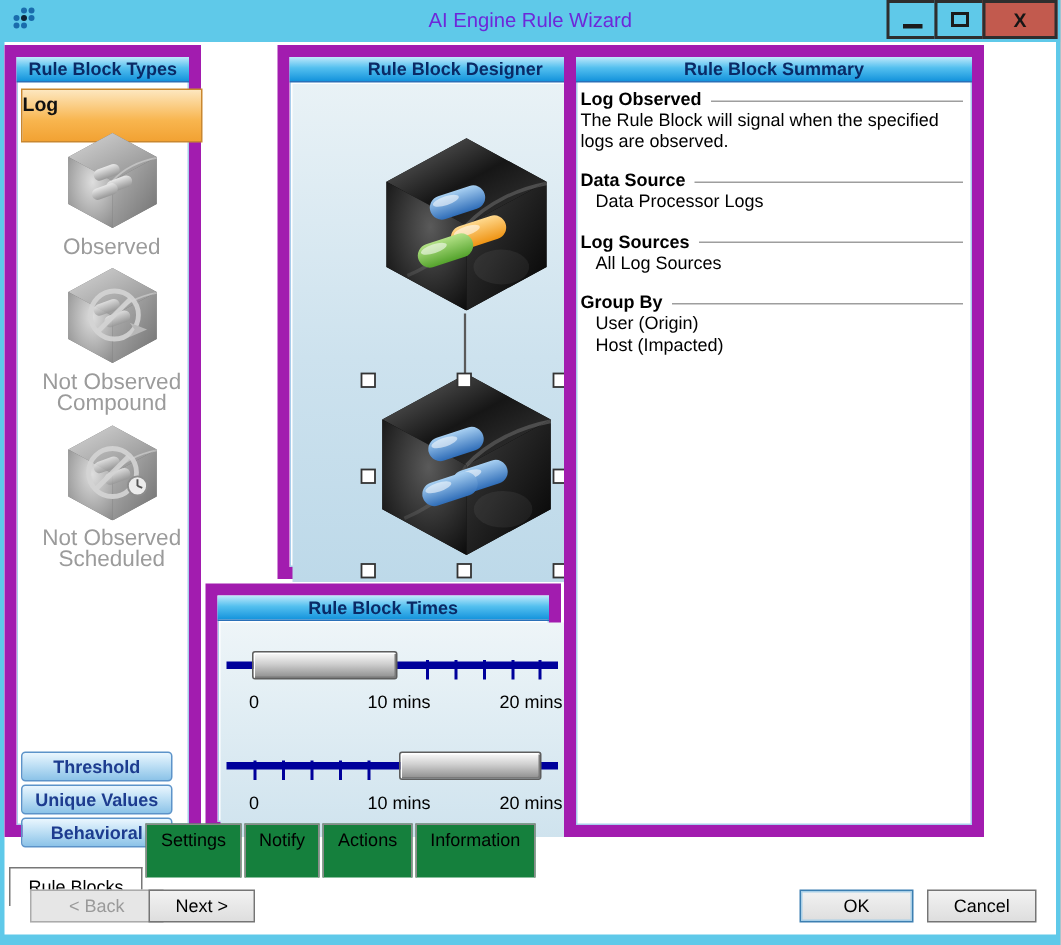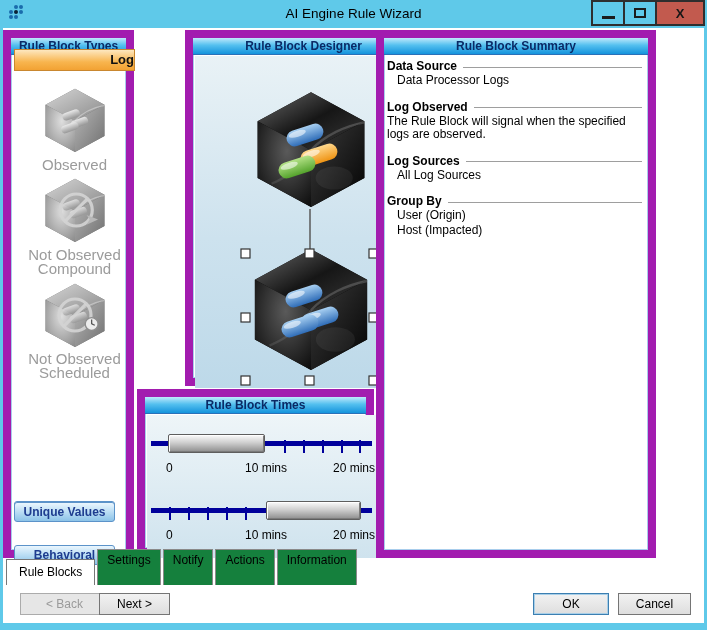--- a/index.html
+++ b/index.html
@@ -1,44 +1,44 @@
 <!DOCTYPE html>
 <html><head>
 <meta charset="utf-8">
 <style>
   * { margin:0; padding:0; box-sizing:border-box; }
   body { font-family:"Liberation Sans", sans-serif; background:#888; }
   .window { position:relative; width:707px; height:630px; background:#5fc9e9; overflow:hidden; }
 
   
   .titlebar { position:absolute; left:0; top:0; width:707px; height:28px; background:#5fc9e9; }
-  .title-text { position:absolute; left:0; right:0; top:6px; text-align:center; font-size:13.5px; color:#000000; }
+  .title-text { position:absolute; left:0; right:0; top:6px; text-align:center; font-size:13.5px; color:#6d28d9; }
   .dots-icon { position:absolute; left:8px; top:4px; width:18px; height:18px; }
   .dots-icon i { position:absolute; width:4px; height:4px; border-radius:50%; background:#1a6cac; }
   .dots-icon i.dark { background:#0c2236; }
   .win-controls { position:absolute; right:2px; top:0; display:flex; }
   .win-btn { height:26px; border:2px solid #2e2e2e; margin-left:-2px; background:#5fc9e9;
              display:flex; align-items:center; justify-content:center; cursor:pointer; }
   .win-btn.min { width:34px; } .win-btn.max { width:34px; }
   .win-btn.close { width:50px; background:#c25a4e; font-weight:bold; font-size:13px; color:#161616; }
   .glyph-min { width:13px; height:3px; background:#1b1b1b; margin-top:8px; }
   .glyph-max { width:12px; height:10px; border:2px solid #1b1b1b; }
 
   
   .client { position:absolute; left:3px; top:28px; width:701px; height:595px; background:#ffffff; }
 
   .panel { position:absolute; border:8px solid #a21caf; box-shadow: inset 0 0 0 1px #a8cdec; background:#fff; }
   .panel-header { height:17px; line-height:17px; text-align:center; font-size:12px; font-weight:bold; color:#0a2a66;
                   background:linear-gradient(180deg,#bfe9fb 0%,#54c0ef 45%,#1493dc 100%); border-bottom:1px solid #2a70b8; }
 
   
   .p-left { left:0; top:2px; width:131px; height:528px; }
-  .log-btn { position:absolute; left:3px; top:11px; width:121px; height:22px; border:1px solid #c9872f;
+  .log-btn { position:absolute; left:3px; top:21px; width:121px; height:36px; border:1px solid #c9872f;
              background:linear-gradient(180deg,#fde7bf 0%,#f8b54e 60%,#f2a233 100%);
-             font-size:13px; font-weight:bold; color:#111; text-align:right; line-height:20px; cursor:pointer; }
+             font-size:13px; font-weight:bold; color:#111; text-align:left; line-height:20px; cursor:pointer; }
   .type-icon { position:absolute; left:0; width:127px; text-align:center; cursor:pointer; }
   .type-label { position:absolute; left:0; width:127px; text-align:center; font-size:15px; color:#9b9b9b; line-height:14px; }
   .side-btn { position:absolute; left:3px; width:101px; height:20px; border:1px solid #5c93c9; border-radius:3px;
               background:linear-gradient(180deg,#eaf6fe 0%,#bfe0f5 45%,#8cc3e8 100%);
               font-size:12px; font-weight:bold; color:#1d3c8f; text-align:center; line-height:18px; cursor:pointer; }
 
   
   .p-designer { left:134px; top:2px; width:237px; height:356px;margin-left:48px; }
   .designer-canvas { position:absolute; left:2px; top:18px; width:229px; height:332px;
                      background:linear-gradient(180deg,#e9f2f6 0%,#cde2ee 55%,#bdd9e9 100%); }
@@ -62,21 +62,21 @@
   .sum-title-row { display:flex; align-items:center; }
   .sum-title { font-size:12px; font-weight:bold; color:#000; white-space:nowrap; }
   .sum-rule { flex:1; height:1px; background:#9e9e9e; margin:2px 2px 0 6px; }
   .sum-line { font-size:12px; color:#000; line-height:13.5px; margin-top:1px; }
   .sum-line.indent { padding-left:10px; }
 
   
   .tabstrip { position:absolute; left:3px; top:531px; height:26px; display:flex; align-items:flex-end; }
   .tab { border:1px solid #8a8a8a; border-bottom:none; background:#15803d; font-size:12px; color:#000;
          padding:3px 9px 18px 9px; margin-right:2px; cursor:pointer; }
-  .tab.active { background:#ffffff; padding:5px 12px 6px 12px; position:relative; top:0; border-color:#777; }
+  .tab.active { background:#ffffff; padding:5px 12px 6px 12px; position:relative; top:19px; border-color:#777; }
 
   
   .btn { position:absolute; height:22px; border:1px solid #757575; background:linear-gradient(180deg,#f2f2f2,#dedede);
          font-size:12px; color:#000; text-align:center; line-height:20px; cursor:pointer; }
   .btn.disabled { color:#9a9a9a; border-color:#ababab; background:#e6e6e6; cursor:default; }
   .btn.focused { border:1px solid #3c7fb1; box-shadow:0 0 0 1px #a8cfe8 inset; }
 
   .hidden-defs { position:absolute; width:0; height:0; overflow:hidden; }
 </style>
 </head>
@@ -222,21 +222,21 @@
           <circle cx="50" cy="50" r="25" stroke="#d4d4d4" stroke-width="5" fill="none" opacity="0.9"></circle>
           <line x1="33" y1="67" x2="67" y2="33" stroke="#d4d4d4" stroke-width="5" opacity="0.9"></line>
           <circle cx="76" cy="64" r="10" fill="#ececec" stroke="#8d8d8d" stroke-width="2"></circle>
           <line x1="76" y1="64" x2="76" y2="57" stroke="#555" stroke-width="2"></line>
           <line x1="76" y1="64" x2="81" y2="66" stroke="#555" stroke-width="2"></line>
         </svg>
       </div>
       <div class="type-label" style="top:314px">Not Observed Scheduled</div>
 
       <div class="side-btn" style="top:463px">Threshold</div>
-      <div class="side-btn" style="top:464px">Unique Values</div>
+      <div class="side-btn" style="top:485px">Unique Values</div>
       <div class="side-btn" style="top:507px">Behavioral</div>
     </div>
 
     <div class="panel p-designer">
       <div class="panel-header">Rule Block Designer</div>
       <div class="designer-canvas">
         <svg width="229" height="332" viewBox="0 0 229 332">
 
           <g transform="translate(58,35)">
             <use href="#cube-black" width="116" height="116"></use>
@@ -318,32 +318,32 @@
 
       </div>
     </div>
 
     <div class="panel p-summary">
       <div class="panel-header">Rule Block Summary</div>
       <div class="summary-body">
 
         <div class="sum-section">
           <div class="sum-title-row">
+              <span class="sum-title">Log Observed</span>
+              <span class="sum-rule"></span>
+            </div>
+          <div class="sum-line">The Rule Block will signal when the specified logs are observed.</div>
+        </div>
+
+        <div class="sum-section">
+          <div class="sum-title-row">
               <span class="sum-title">Data Source</span>
               <span class="sum-rule"></span>
             </div>
           <div class="sum-line indent">Data Processor Logs</div>
-        </div>
-
-        <div class="sum-section">
-          <div class="sum-title-row">
-              <span class="sum-title">Log Observed</span>
-              <span class="sum-rule"></span>
-            </div>
-          <div class="sum-line">The Rule Block will signal when the specified logs are observed.</div>
         </div>
 
 
         <div class="sum-section">
           <div class="sum-title-row">
               <span class="sum-title">Log Sources</span>
               <span class="sum-rule"></span>
             </div>
           <div class="sum-line indent">All Log Sources</div>
         </div>

